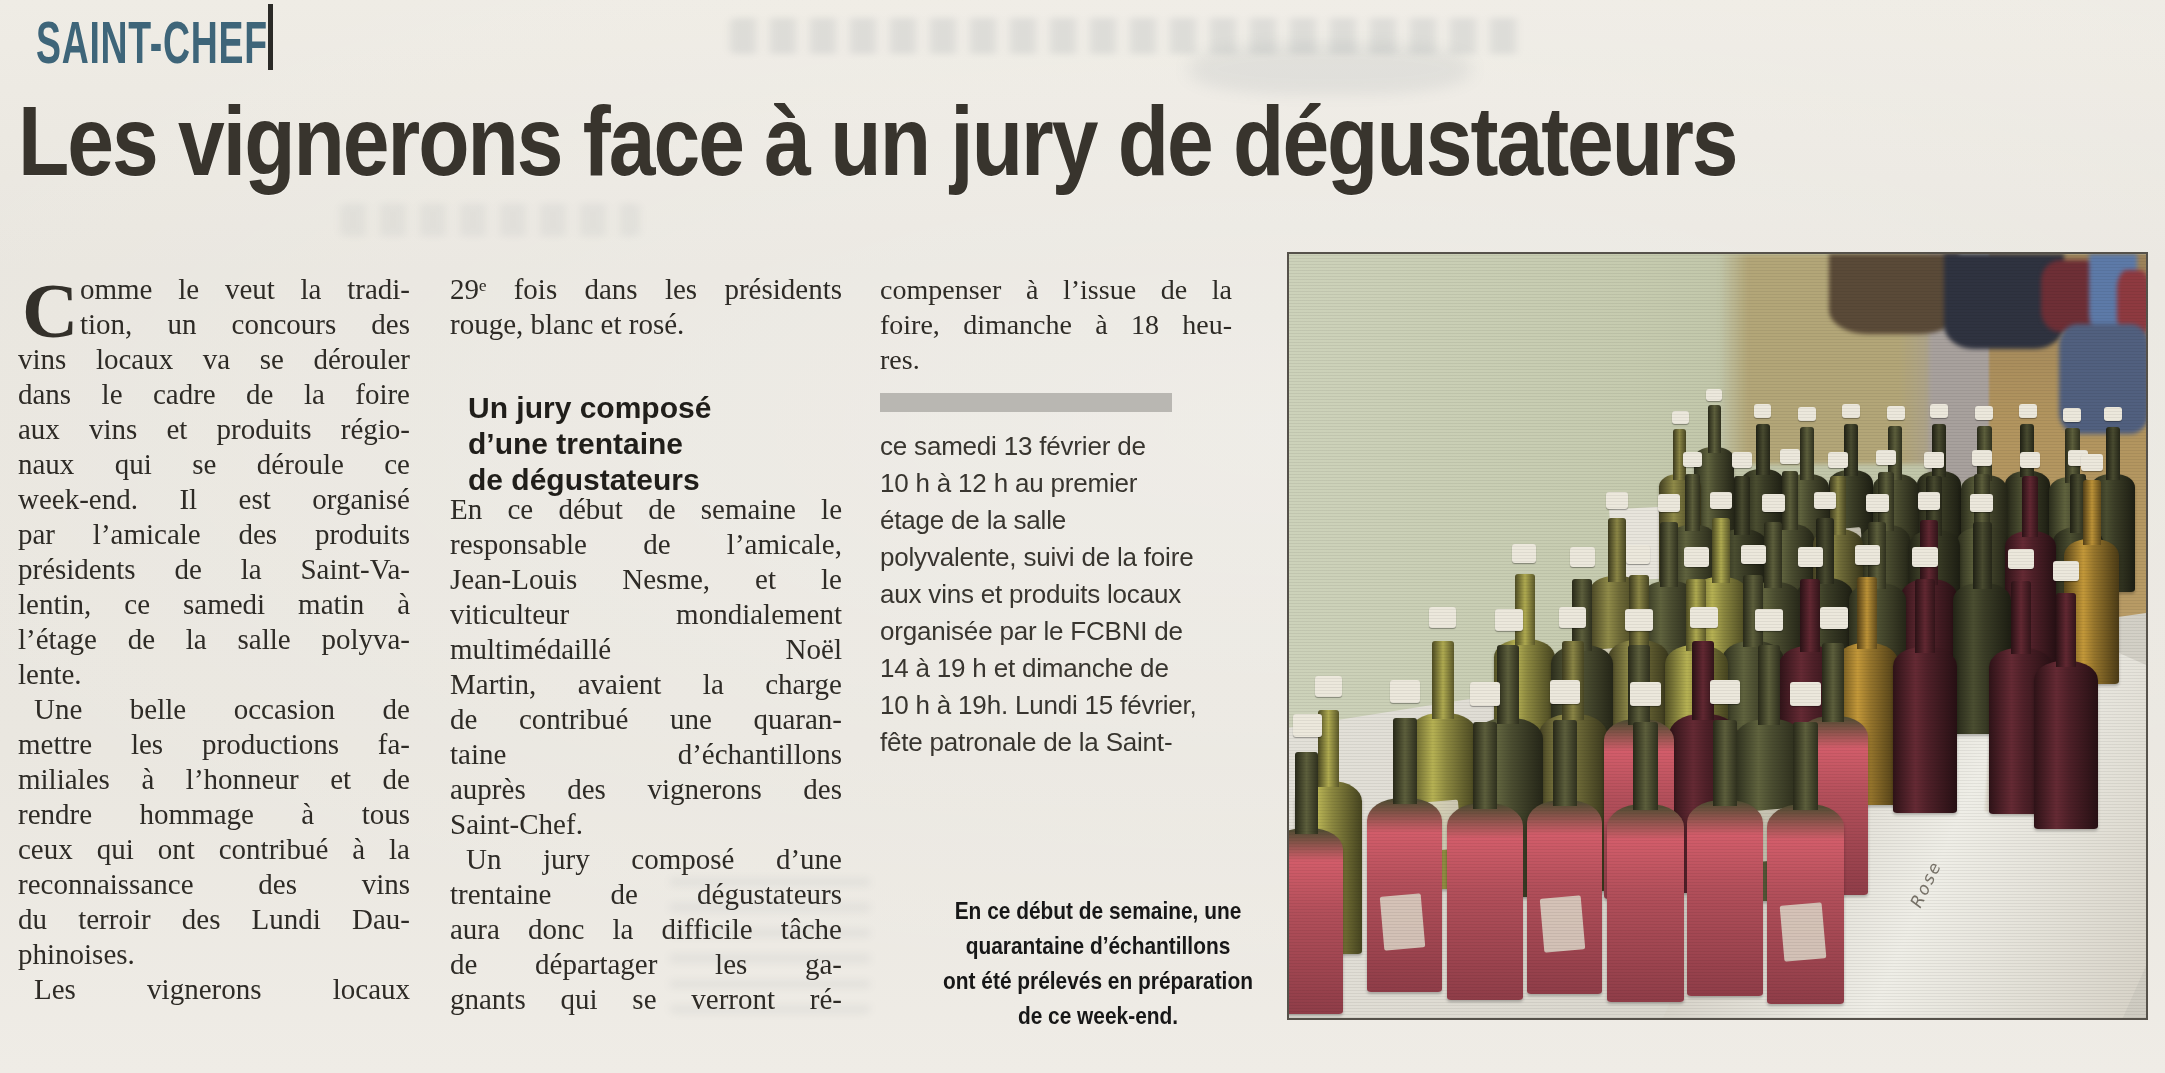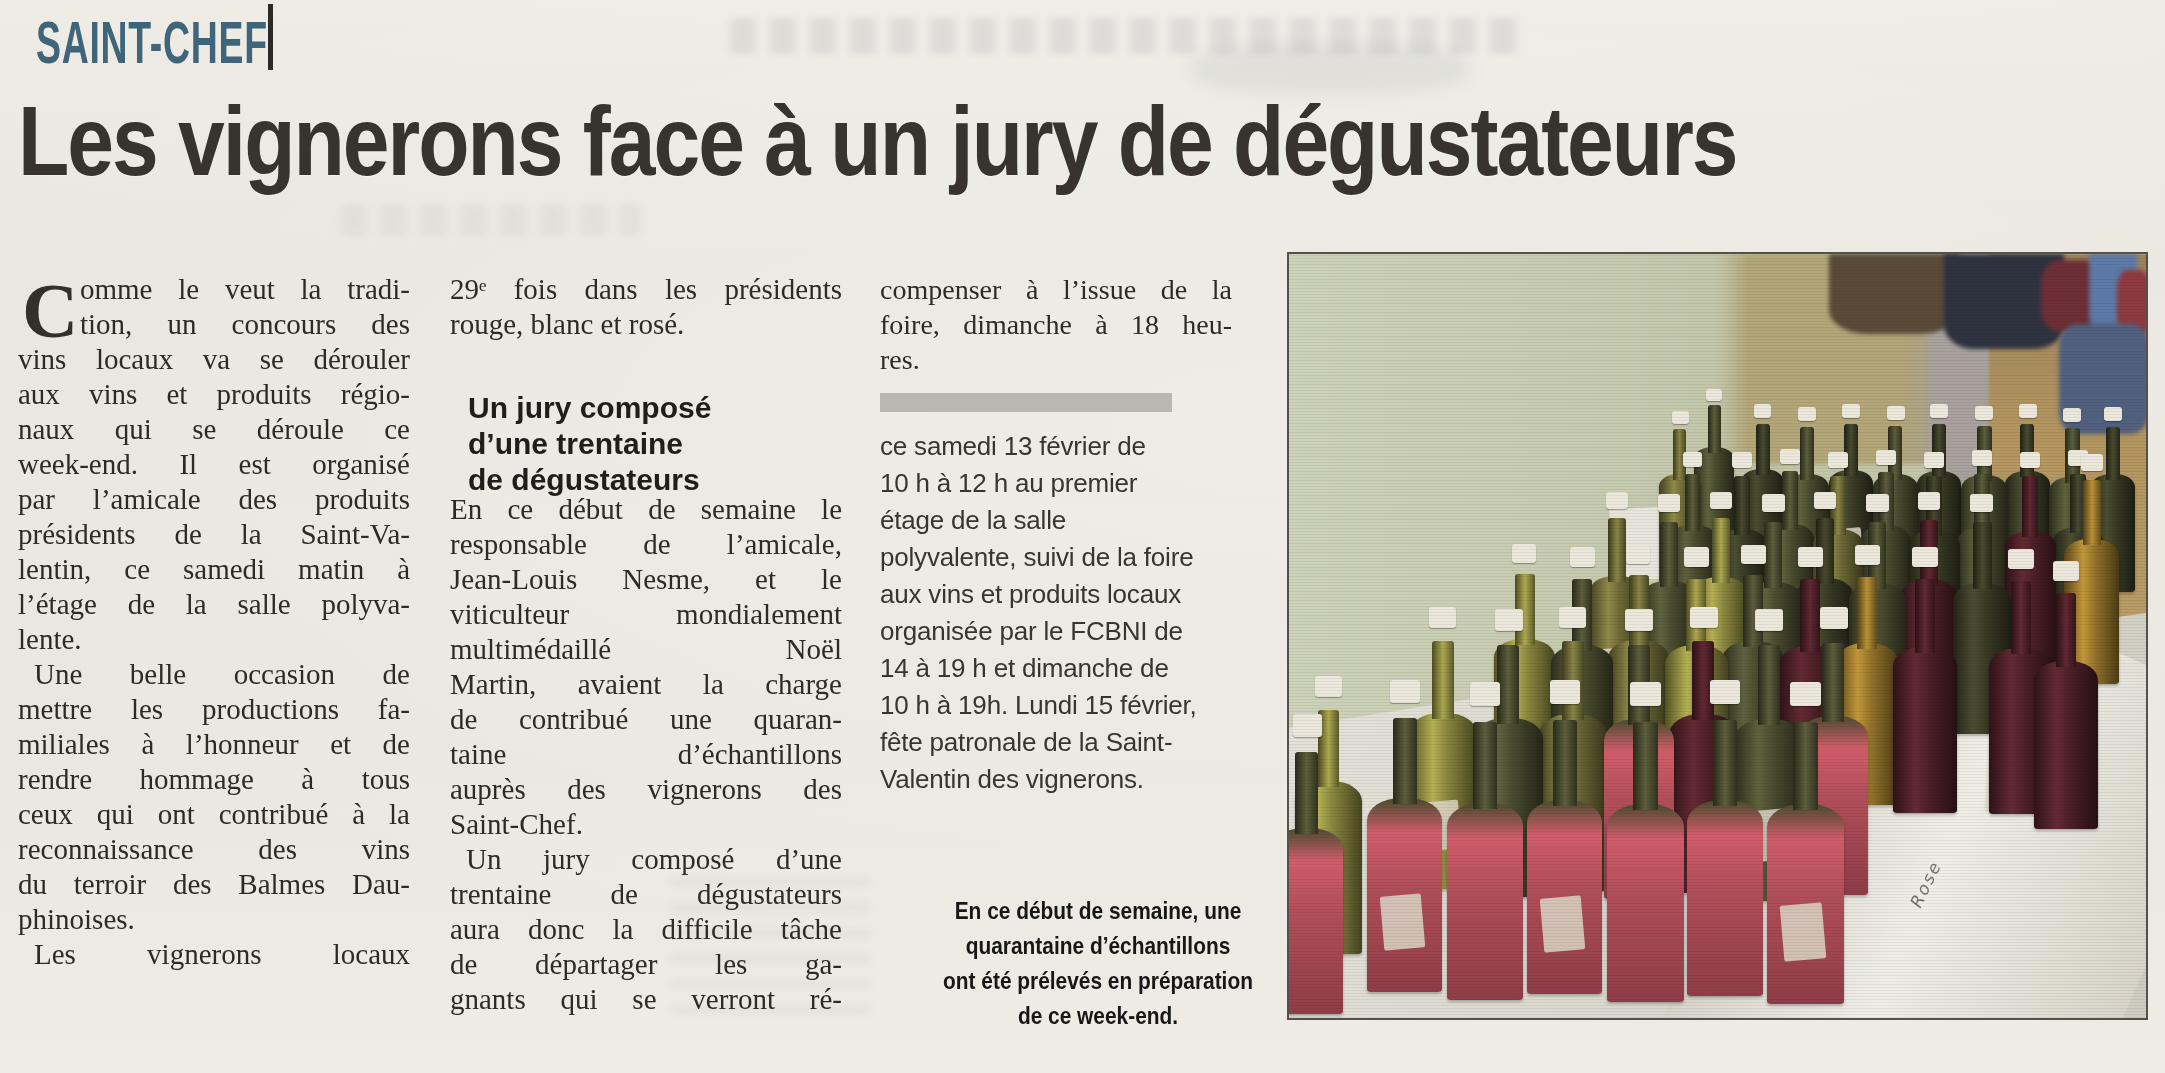--- a/index.html
+++ b/index.html
@@ -89,37 +89,38 @@
 <div class="abs kicker-bar"></div>
 
 <h1 class="abs headline" style="margin:0;">Les vignerons face à un jury de dégustateurs</h1>
 
 <div class="abs dropcap">C</div>
 <div id="col1" class="col just">
     <div class="para">
       <div class="line p-first">omme le veut la tradi-</div>
       <div class="line">tion, un concours des</div>
       <div class="line">vins locaux va se dérouler</div>
+      <div class="line">dans le cadre de la foire</div>
       <div class="line">aux vins et produits régio-</div>
       <div class="line">naux qui se déroule ce</div>
       <div class="line">week-end. Il est organisé</div>
       <div class="line">par l’amicale des produits</div>
       <div class="line">présidents de la Saint-Va-</div>
       <div class="line">lentin, ce samedi matin à</div>
       <div class="line">l’étage de la salle polyva-</div>
       <div class="line p-last">lente.</div>
     </div>
     <div class="para">
       <div class="line p-first">Une belle occasion de</div>
       <div class="line">mettre les productions fa-</div>
       <div class="line">miliales à l’honneur et de</div>
       <div class="line">rendre hommage à tous</div>
       <div class="line">ceux qui ont contribué à la</div>
       <div class="line">reconnaissance des vins</div>
-      <div class="line">du terroir des Balmes Dau-</div>
+      <div class="line">du terroir des Lundi Dau-</div>
       <div class="line p-last">phinoises.</div>
     </div>
     <div class="para">
       <div class="line p-first">Les vignerons locaux</div>
     </div>
   </div>
 
 <div id="col2" class="col just">
     <div class="para">
       <div class="line p-first">29ᵉ fois dans les présidents</div>
@@ -167,21 +168,20 @@
     <div class="para">
       <div class="line">ce samedi 13 février de</div>
       <div class="line">10 h à 12 h au premier</div>
       <div class="line">étage de la salle</div>
       <div class="line">polyvalente, suivi de la foire</div>
       <div class="line">aux vins et produits locaux</div>
       <div class="line">organisée par le FCBNI de</div>
       <div class="line">14 à 19 h et dimanche de</div>
       <div class="line">10 h à 19h. Lundi 15 février,</div>
       <div class="line">fête patronale de la Saint-</div>
-      <div class="line p-last">Valentin des vignerons.</div>
     </div>
   </div>
 
 <div class="abs caption">
     <div class="para">
       <div class="line p-first">En ce début de semaine, une</div>
       <div class="line">quarantaine d’échantillons</div>
       <div class="line">ont été prélevés en préparation</div>
       <div class="line p-last">de ce week-end.</div>
     </div>

